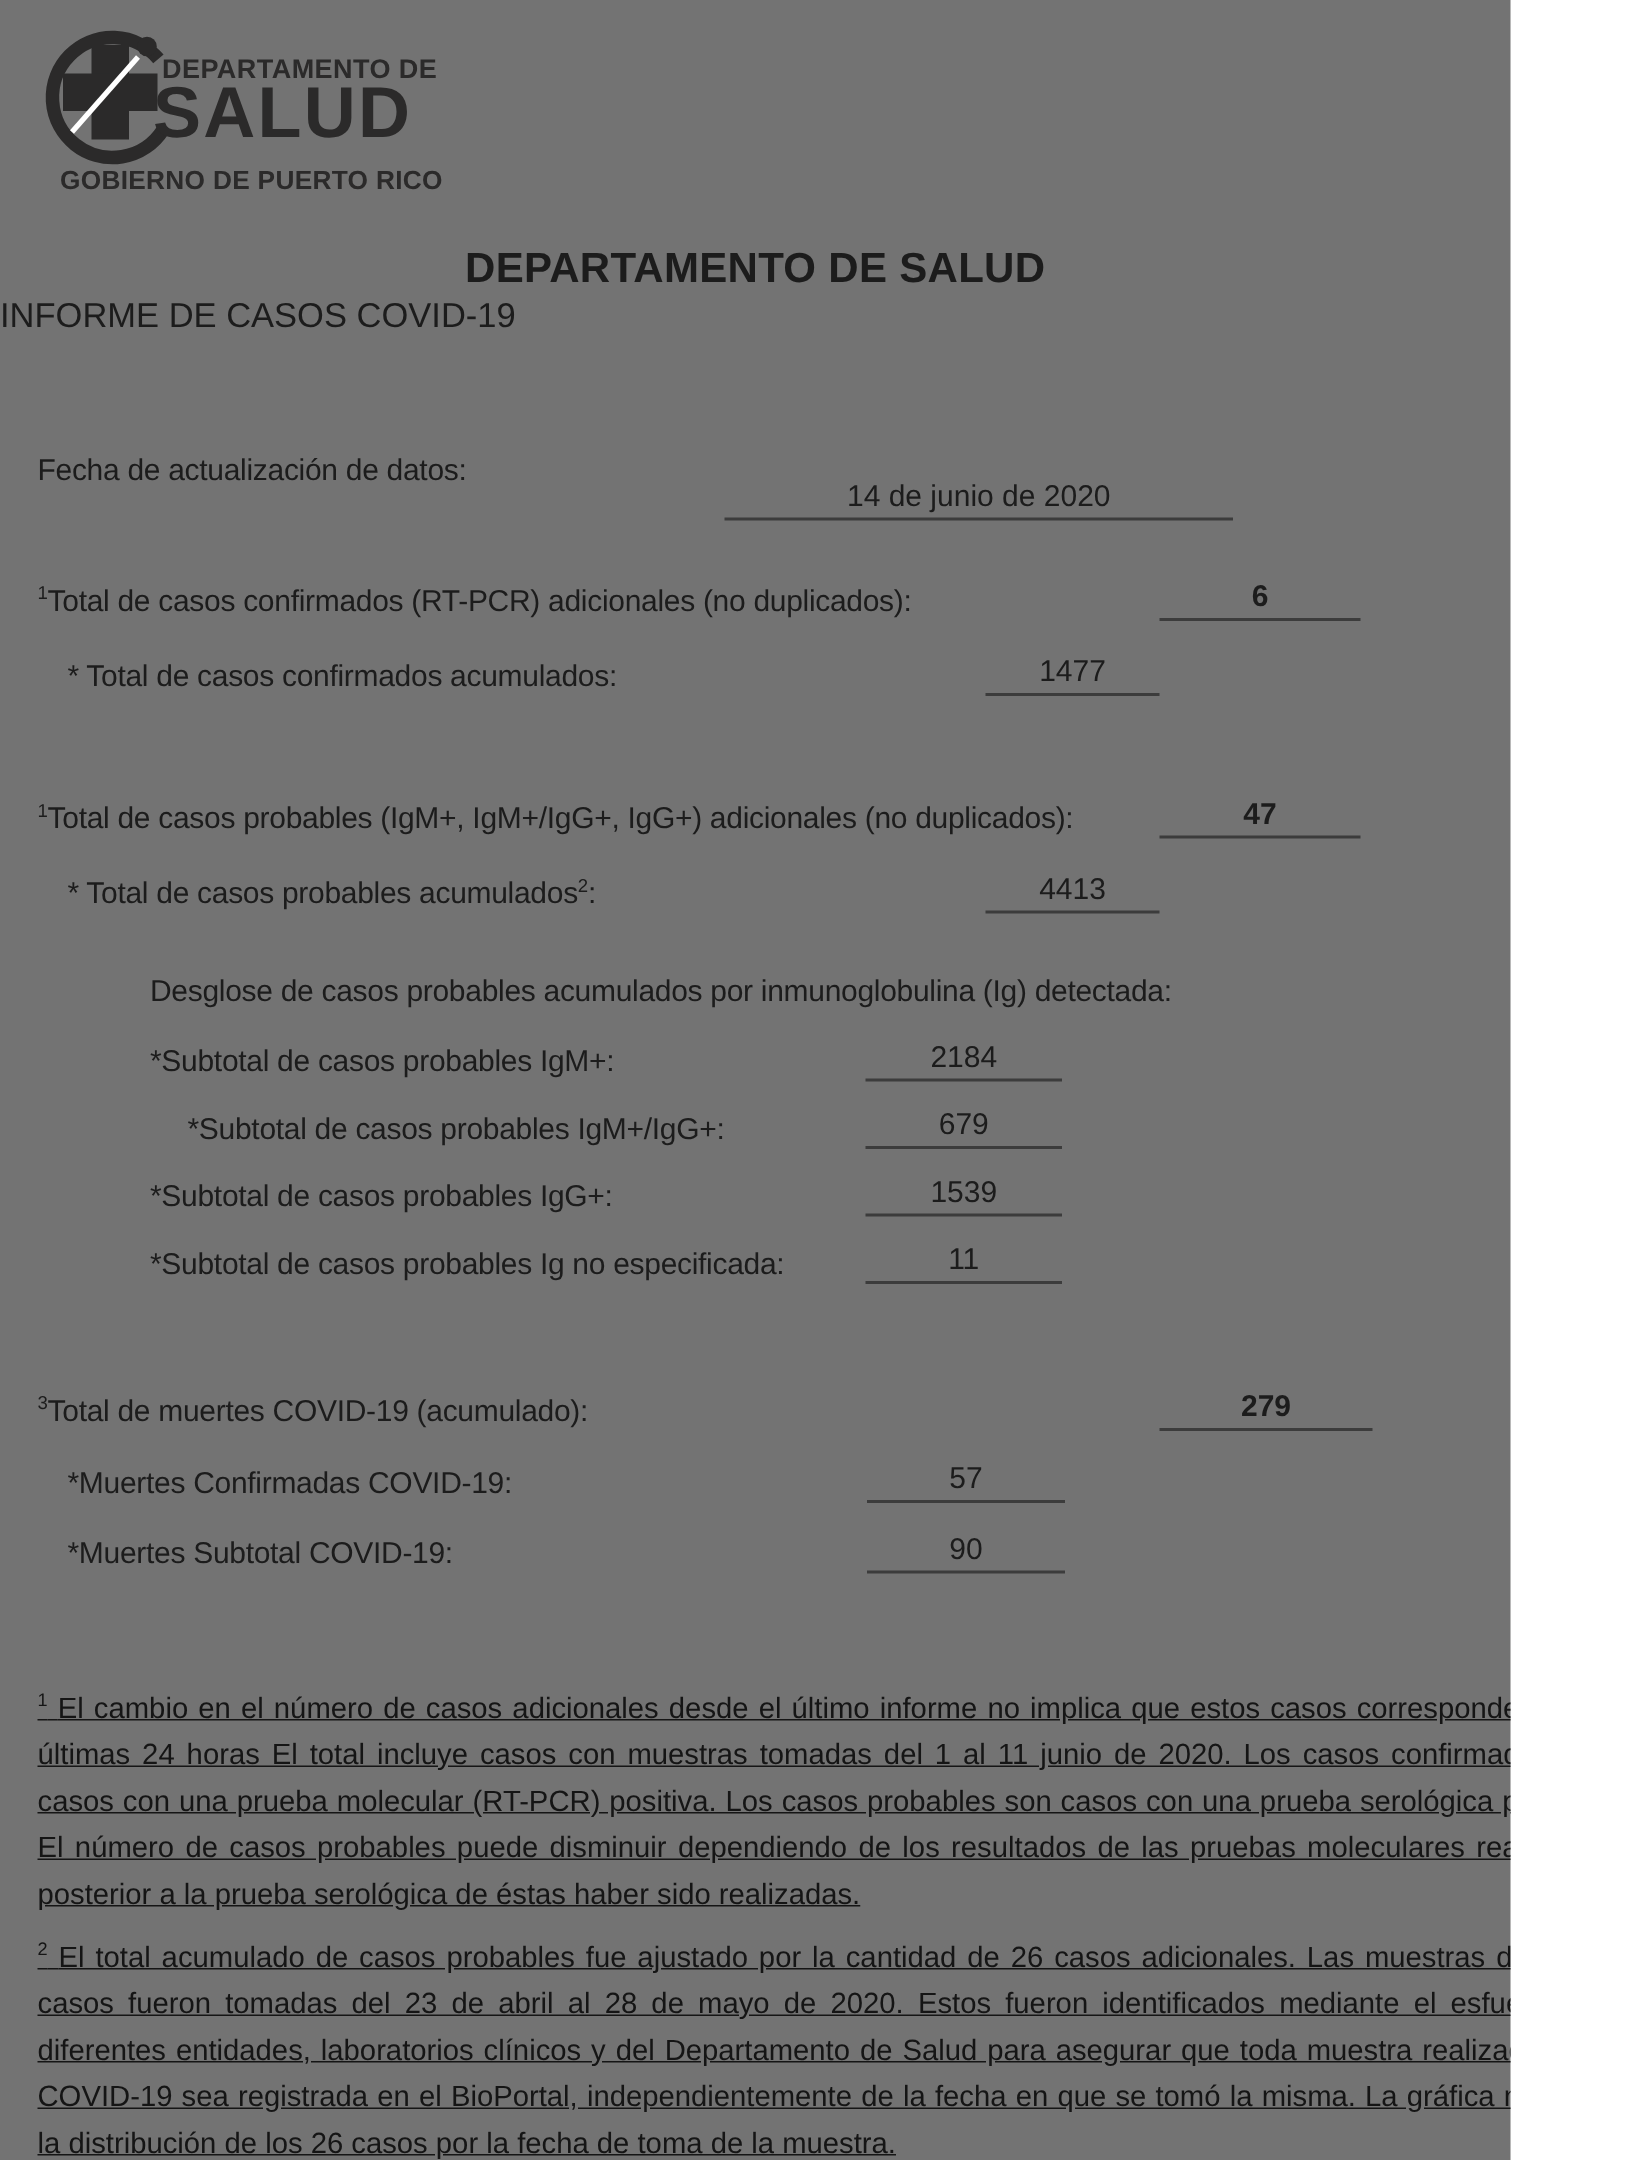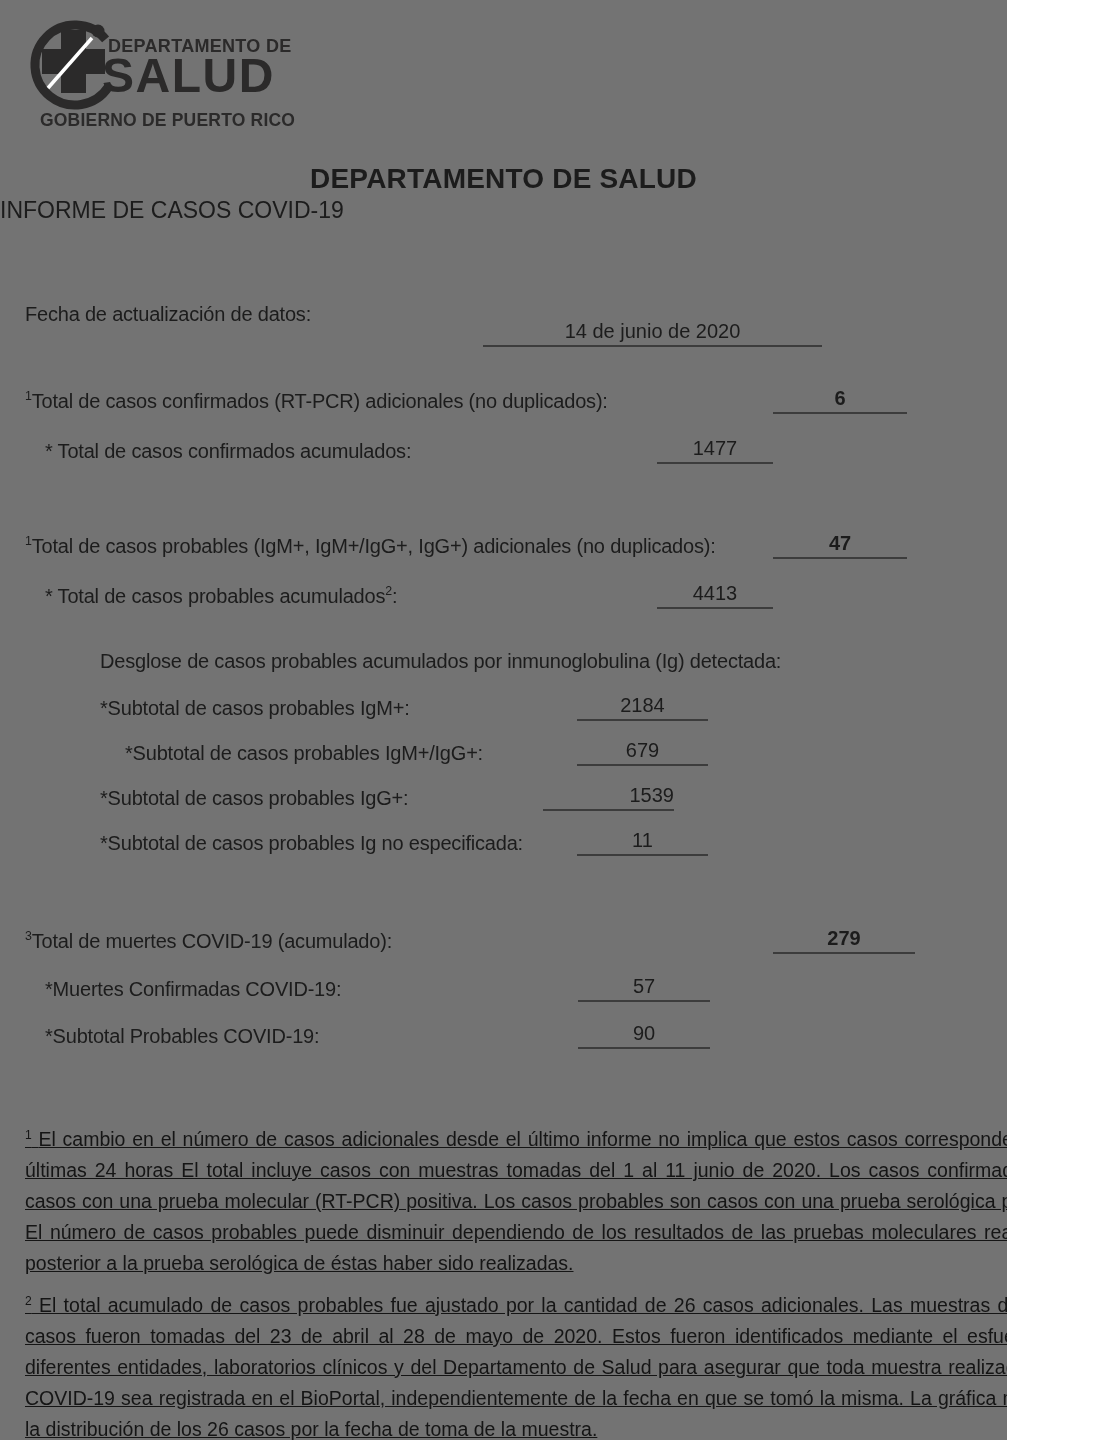--- a/index.html
+++ b/index.html
@@ -84,31 +84,31 @@
 
   <div class="lbl" style="left:100px; top:650px;">Desglose de casos probables acumulados por inmunoglobulina (Ig) detectada:</div>
 
   <div class="lbl" style="left:100px; top:697px;">*Subtotal de casos probables IgM+:</div>
   <div class="val" style="left:577px; top:694px; width:131px;">2184</div>
 
   <div class="lbl" style="left:100px; top:742px;margin-left:25px;">*Subtotal de casos probables IgM+/IgG+:</div>
   <div class="val" style="left:577px; top:739px; width:131px;">679</div>
 
   <div class="lbl" style="left:100px; top:787px;">*Subtotal de casos probables IgG+:</div>
-  <div class="val" style="left:543px; top:784px; width:131px;text-align:right;">1539</div>
+  <div class="val" style="left:577px; top:784px; width:131px;">1539</div>
 
   <div class="lbl" style="left:100px; top:832px;">*Subtotal de casos probables Ig no especificada:</div>
   <div class="val" style="left:577px; top:829px; width:131px;">11</div>
 
   <div class="lbl" style="left:25px; top:930px;"><span class="sup">3</span><span>Total de muertes COVID-19 (acumulado):</span></div>
   <div class="val bold" style="left:773px; top:927px; width:142px;">279</div>
 
   <div class="lbl" style="left:45px; top:978px;">*Muertes Confirmadas COVID-19:</div>
   <div class="val" style="left:578px; top:975px; width:132px;">57</div>
 
-  <div class="lbl" style="left:45px; top:1025px;">*Subtotal Probables COVID-19:</div>
+  <div class="lbl" style="left:45px; top:1025px;">*Muertes Subtotal COVID-19:</div>
   <div class="val" style="left:578px; top:1022px; width:132px;">90</div>
 
   <div class="footnote" style="top:1124px;"><span class="sup">1</span> <span>El cambio en el número de casos adicionales desde el último informe no implica que estos casos corresponden a las últimas 24 horas El total incluye casos con muestras tomadas del 1 al 11 junio de 2020. Los casos confirmados son casos con una prueba molecular (RT-PCR) positiva. Los casos probables son casos con una prueba serológica positiva. El número de casos probables puede disminuir dependiendo de los resultados de las pruebas moleculares realizadas posterior a la prueba serológica de éstas haber sido realizadas.</span></div>
 
   <div class="footnote" style="top:1290px;"><span class="sup">2</span> <span>El total acumulado de casos probables fue ajustado por la cantidad de 26 casos adicionales. Las muestras de estos casos fueron tomadas del 23 de abril al 28 de mayo de 2020. Estos fueron identificados mediante el esfuerzo de diferentes entidades, laboratorios clínicos y del Departamento de Salud para asegurar que toda muestra realizada para COVID-19 sea registrada en el BioPortal, independientemente de la fecha en que se tomó la misma. La gráfica muestra la distribución de los 26 casos por la fecha de toma de la muestra.</span></div>
 
 </div>
 
 </body></html>

